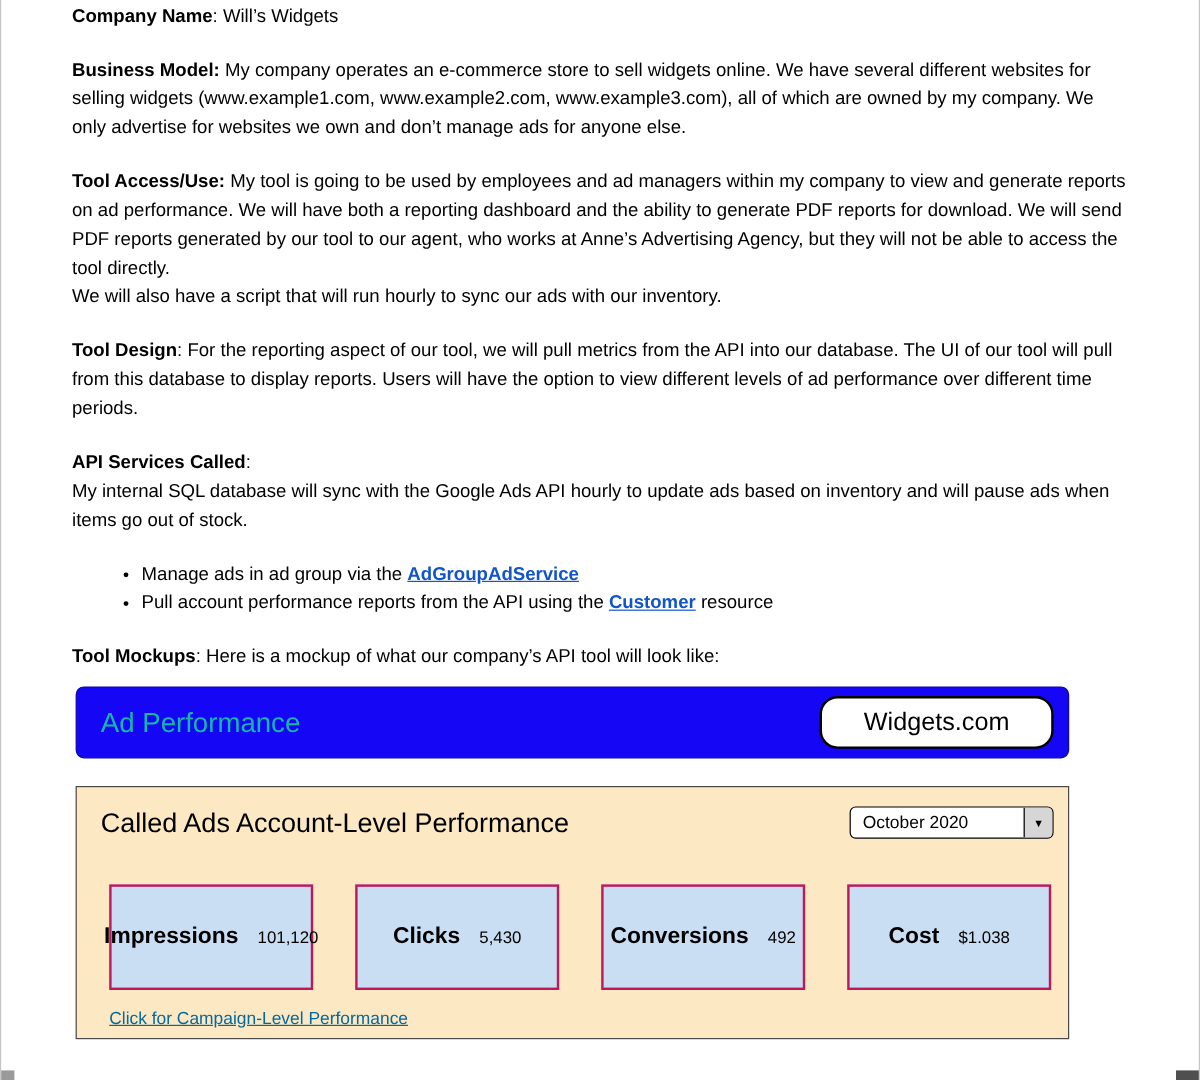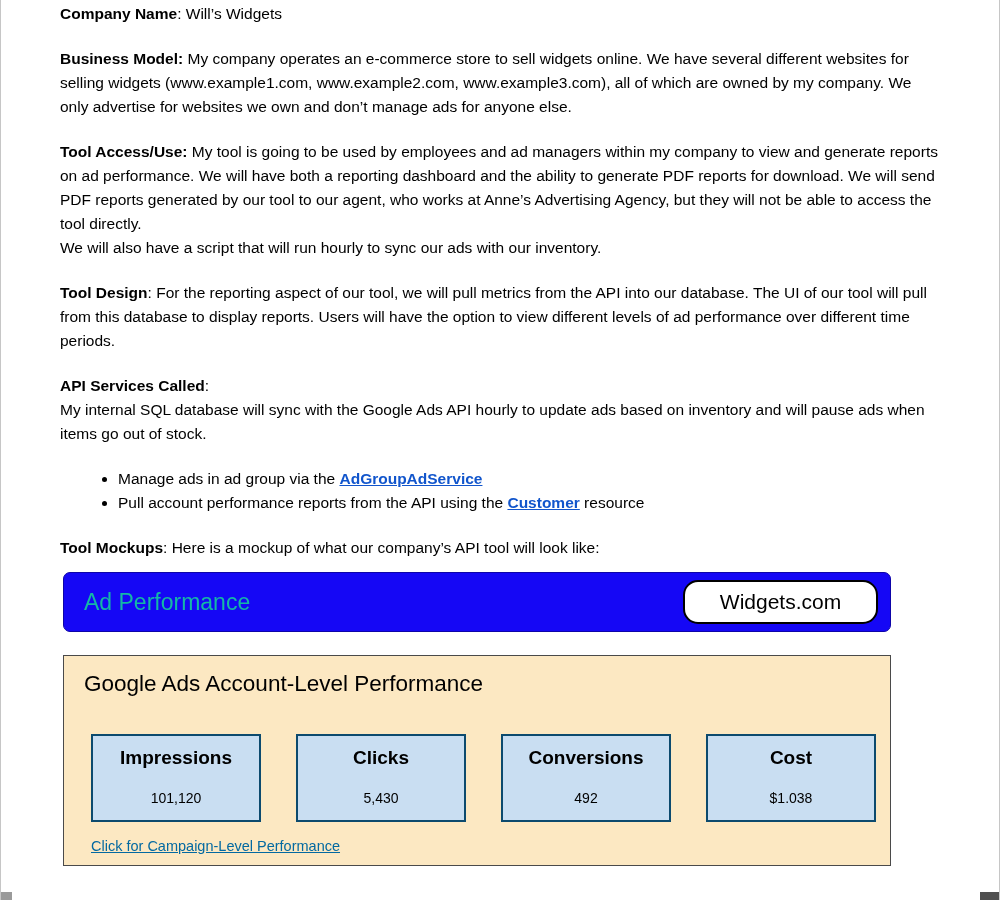--- a/index.html
+++ b/index.html
@@ -102,23 +102,23 @@
   .cards {
     display: flex;
     justify-content: space-between;
     padding: 0 14px 0 27px;
     margin-top: 38px;
   }
   .card {
     width: 170px;
     height: 88px;
     background: #c9def2;
-    border: 2px solid #0c4a6e;
-    display: flex;
-    flex-direction: column;
+    border: 2px solid #be185d;
+    display: flex;
+    flex-direction: row;
     align-items: center;
     justify-content: center;
     gap: 16px;
   }
   .card .mlabel { font-size: 19px; font-weight: bold; }
   .card .mvalue { font-size: 14px; }
 
   .campaign-link {
     display: inline-block;
     margin: 12px 0 0 27px;
@@ -158,21 +158,25 @@
 
     <div class="mockup">
 
       <div class="mock-header">
         <span class="mock-title">Ad Performance</span>
         <button class="site-btn">Widgets.com</button>
       </div>
 
       <div class="panel">
         <div class="panel-top">
-          <span class="panel-title">Google Ads Account-Level Performance</span>
+          <span class="panel-title">Called Ads Account-Level Performance</span>
+          <div class="date-select">
+            <span class="val">October 2020</span>
+            <span class="dd-btn">▼</span>
+          </div>
         </div>
 
         <div class="cards">
           <div class="card">
             <span class="mlabel">Impressions</span>
             <span class="mvalue">101,120</span>
           </div>
           <div class="card">
             <span class="mlabel">Clicks</span>
             <span class="mvalue">5,430</span>

